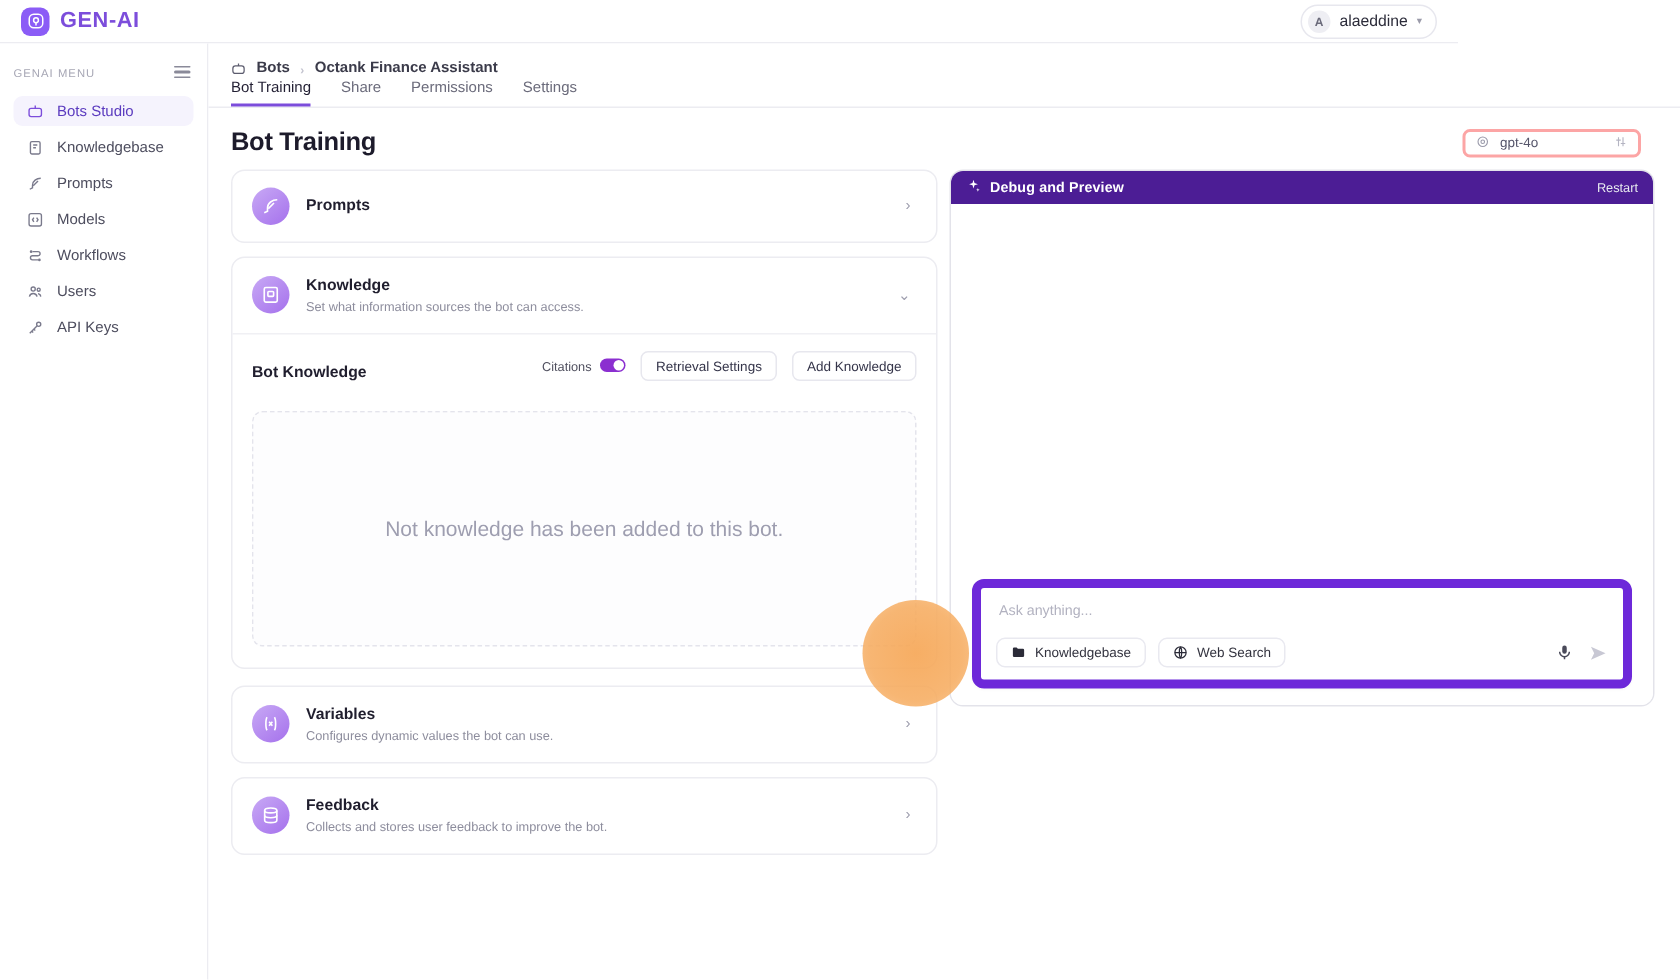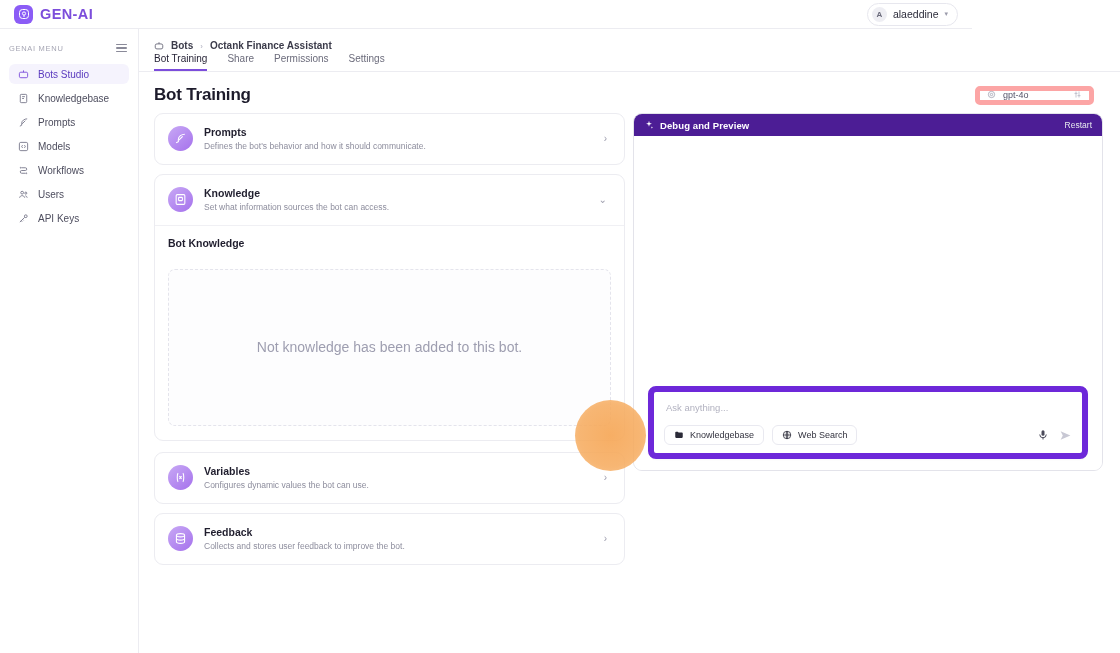--- a/index.html
+++ b/index.html
@@ -92,21 +92,21 @@
   .tab.active { color: #221f33; border-bottom-color: #7c4ddb; }
 
   .page-head {
     display:flex; align-items:center; justify-content:space-between;
     padding: 13px 15px 8px 15px;
   }
   .page-title { font-size: 17px; font-weight: 700; color: #1d1b2b; letter-spacing: -.2px; }
 
   .model-pill {
     display:flex; align-items:center; gap:7px;
-    border:5px solid #fca5a5; border-radius: 5px; background:#fff;
+    border:2px solid #fca5a5; border-radius: 5px; background:#fff;
     height: 19px; width: 119px; padding: 0 7px; margin-right: 11px;
     font-size: 9px; color: #55556a; cursor:pointer;
   }
   .model-pill .slider-ic { margin-left:auto; color:#b4b4c2; font-size:9px; }
 
   
   .cols { display: flex; gap: 0; padding: 0 15px; }
   .left-col { width: 471px; }
   .right-col { width: 470px; margin-left: 8px; }
 
@@ -350,21 +350,20 @@
       <div class="card">
         <div class="card-row">
           <span class="card-ic">
             <svg width="13" height="13" viewBox="0 0 24 24" fill="none" stroke="currentColor" stroke-width="2">
                 <path d="M20 4C14 4 8 8 8 14v4l-4 2"></path>
                 <path d="M16 8 9 15"></path>
               </svg>
           </span>
           <span class="card-txt">
             <span class="card-title" style="display:block">Prompts</span>
-            <span class="card-sub" style="display:block">Defines the bot's behavior and how it should communicate.</span>
           </span>
           <span class="chev">›</span>
         </div>
       </div>
 
       <div class="card">
         <div class="card-row">
           <span class="card-ic">
             <svg width="13" height="13" viewBox="0 0 24 24" fill="none" stroke="currentColor" stroke-width="2">
                 <rect x="4" y="3" width="16" height="18" rx="2"></rect>
@@ -373,20 +372,28 @@
           </span>
           <span class="card-txt">
             <span class="card-title" style="display:block">Knowledge</span>
             <span class="card-sub" style="display:block">Set what information sources the bot can access.</span>
           </span>
           <span class="chev">⌄</span>
         </div>
         <div class="card-body">
           <div class="kb-head">
             <span class="kb-title">Bot Knowledge</span>
+            <span class="kb-actions">
+              <span class="toggle-wrap">
+                <span class="toggle-label">Citations</span>
+                <span class="toggle"></span>
+              </span>
+              <button class="btn-outline">Retrieval Settings</button>
+              <button class="btn-outline">Add Knowledge</button>
+            </span>
           </div>
           <div class="empty-box">
             <span class="empty-txt">Not knowledge has been added to this bot.</span>
           </div>
         </div>
       </div>
 
       <div class="card" style="margin-top:11px">
         <div class="card-row">
           <span class="card-ic">

